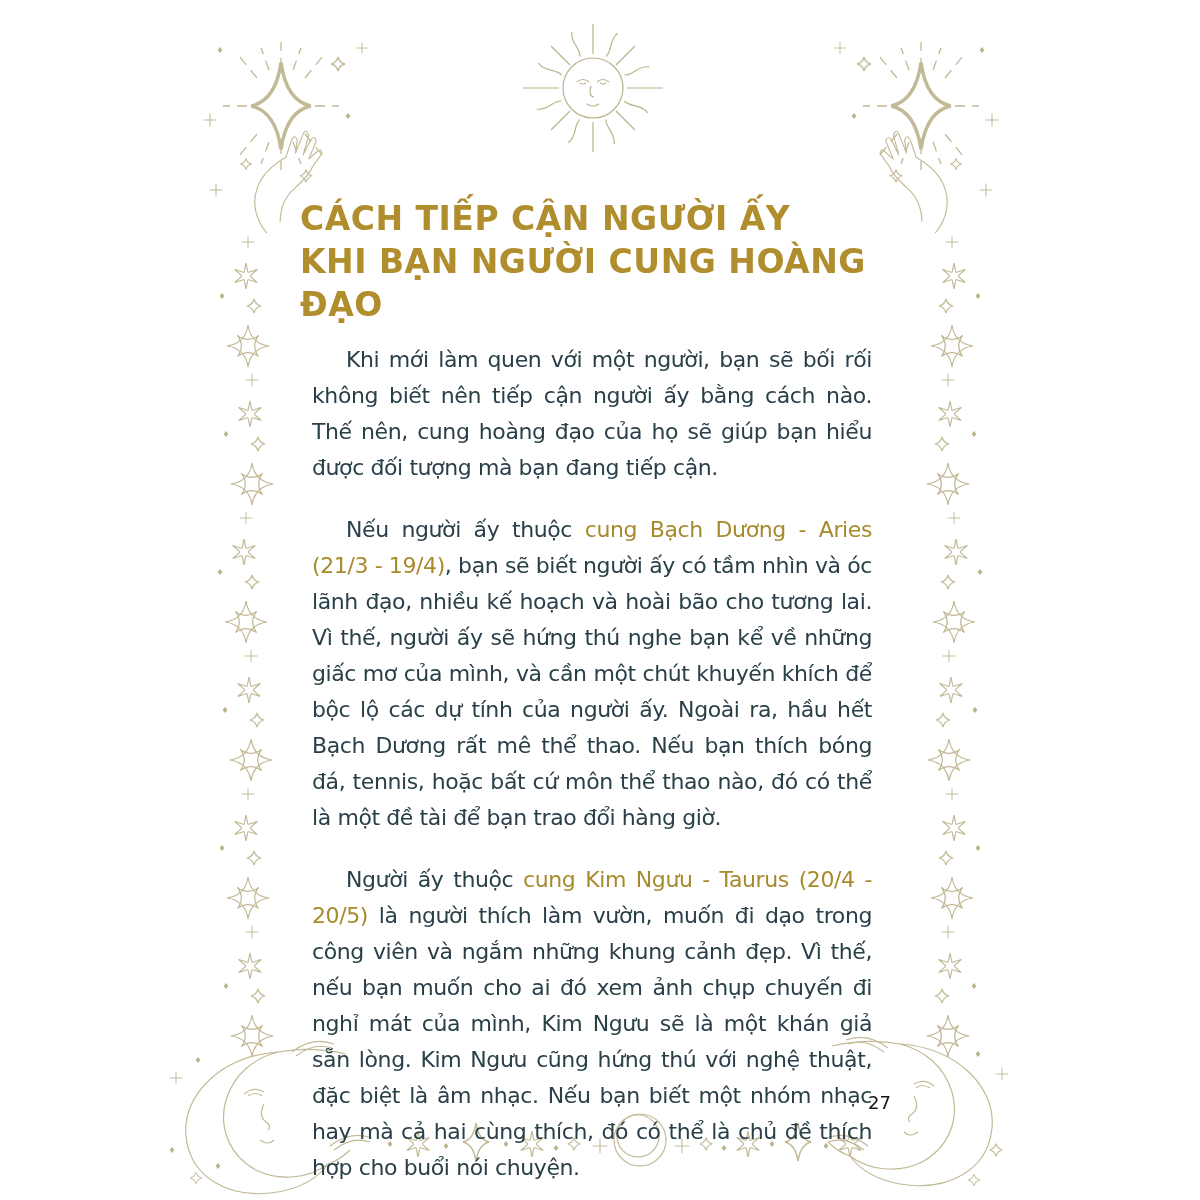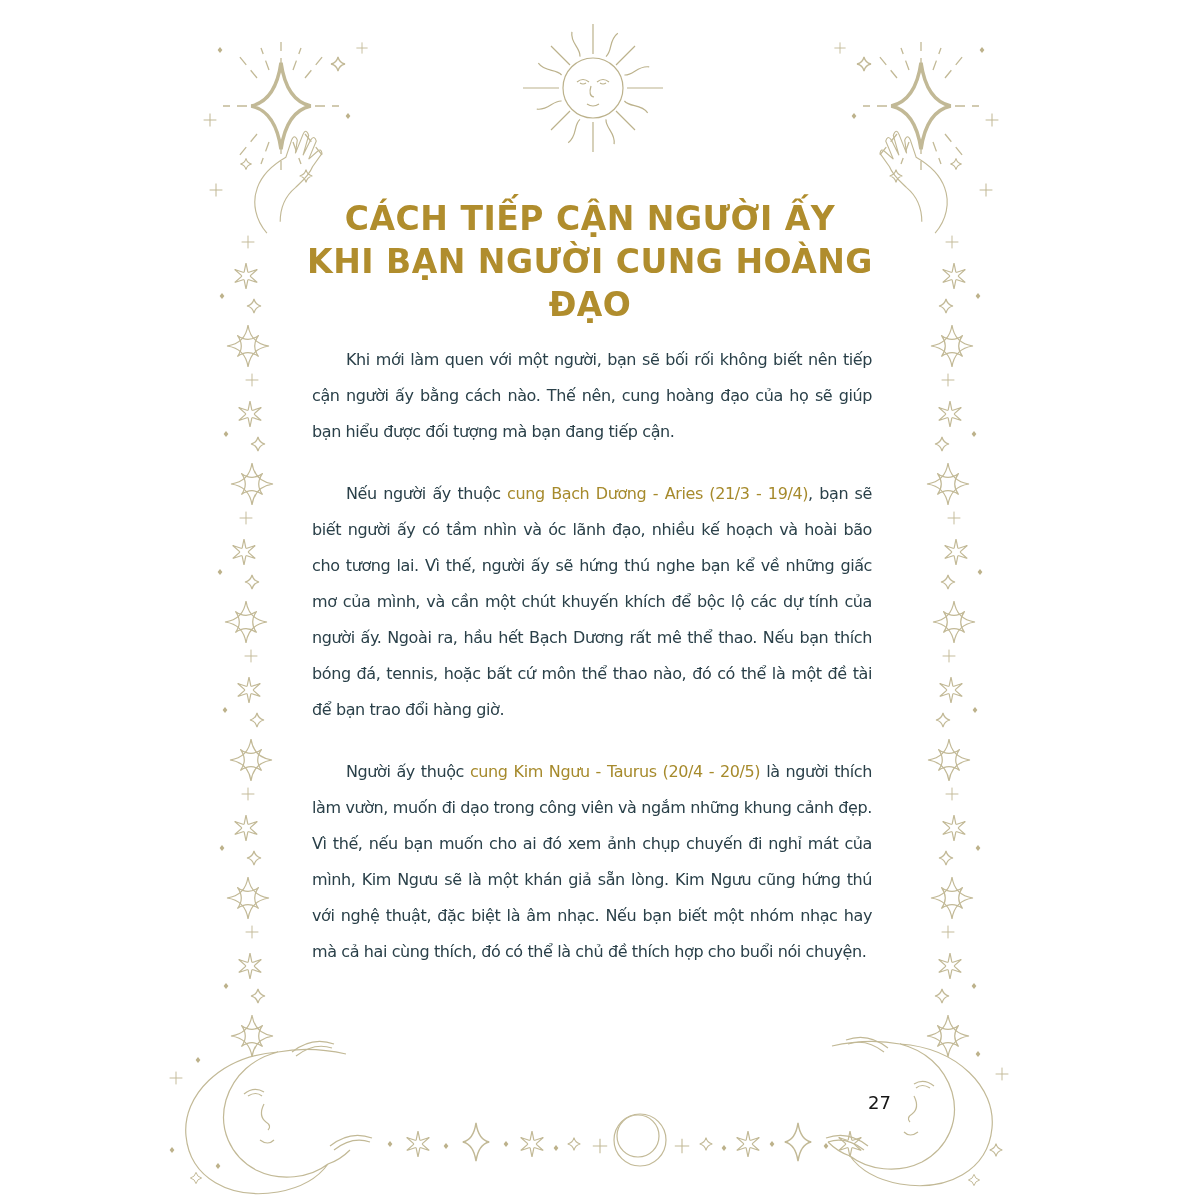--- a/index.html
+++ b/index.html
@@ -8,32 +8,32 @@
     width:1200px;height:1200px;
     background:#ffffff;
     overflow:hidden;
     font-family:"DejaVu Sans", sans-serif;
   }
   .orn{position:absolute;}
   .orn svg{display:block;overflow:visible;}
   .title-block{
     position:absolute;
     left:300px;top:198px;width:580px;
-    text-align:center;
+    text-align:left;
     color:#b08d2d;
     font-weight:700;
     font-size:33px;
     line-height:1.3;
     letter-spacing:.5px;
   }
   .text-body{
     position:absolute;
     left:312px;top:342px;width:560px;
     color:#2a4049;
-    font-size:16px;
+    font-size:22px;
     letter-spacing:-0.4px;
     line-height:36px;
     text-align:justify;
   }
   .text-body p{margin:0 0 26px 0;text-indent:34px;}
   .text-body p:last-child{margin-bottom:8px;}
   .zodiac{color:#a68a2c;}
   .page-number{
     position:absolute;
     left:868px;top:1092px;

